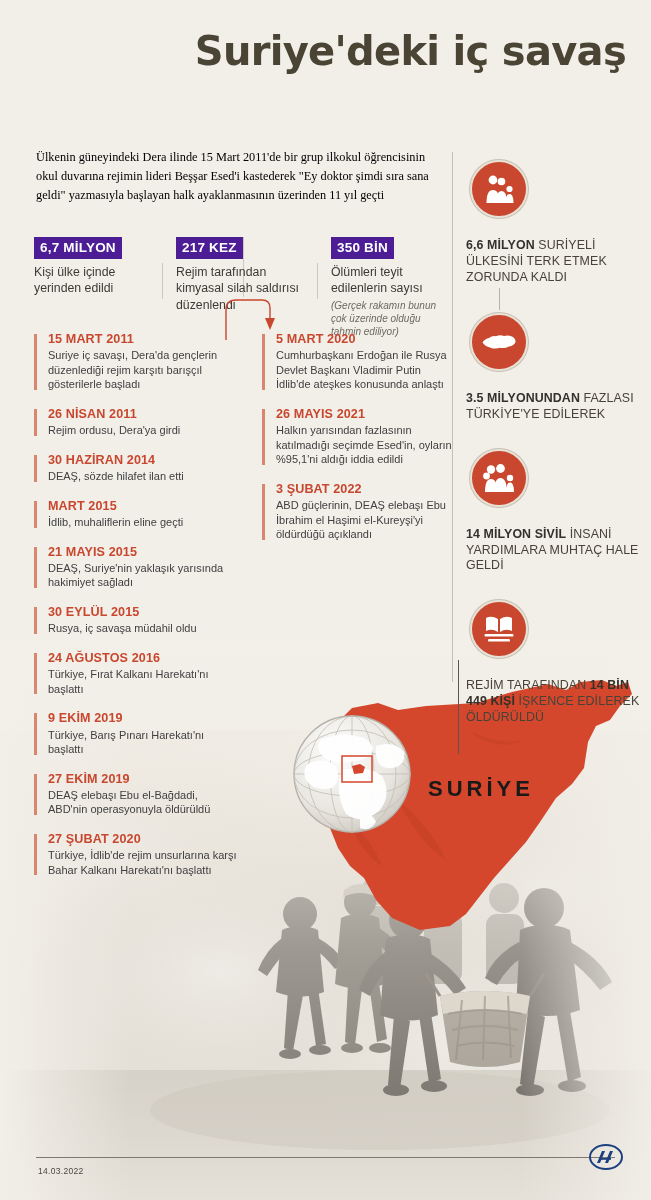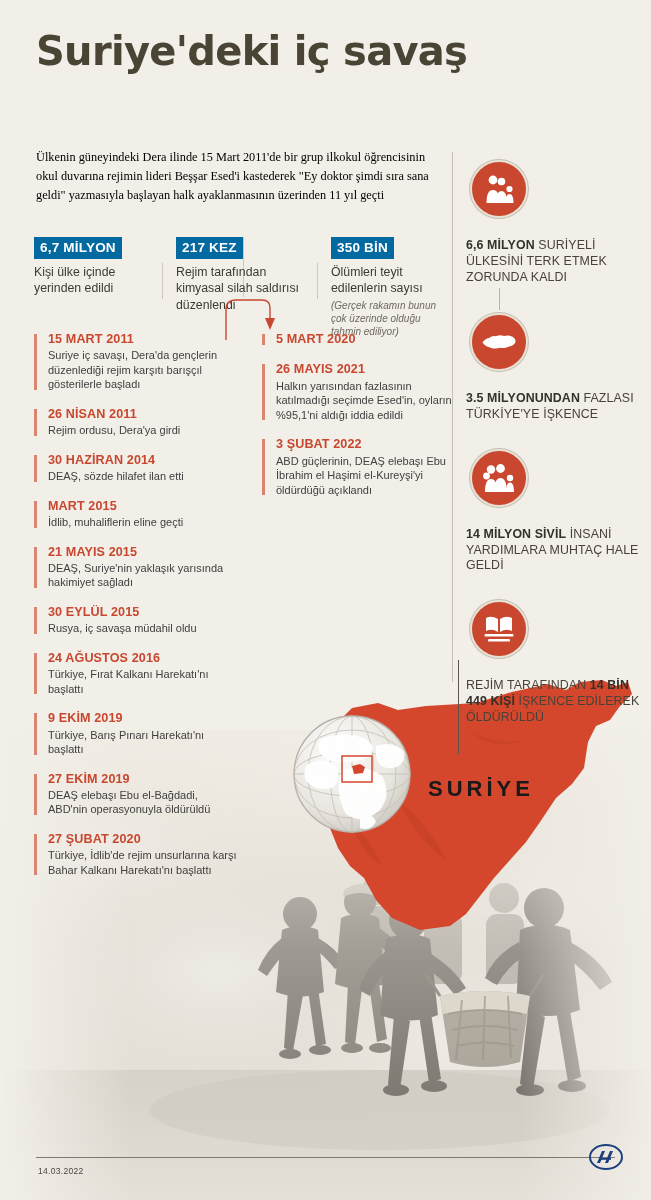--- a/index.html
+++ b/index.html
@@ -45,20 +45,21 @@
     width: 590px;
     z-index: 5;
   }
   .main-title {
     font-size: 40px;
     line-height: 1.08;
     font-weight: 700;
     color: #4a4435;
     letter-spacing: -0.7px;
     font-family: "DejaVu Sans", sans-serif;
+    text-align: right;
   }
   .main-title .ln { display: block; }
 
   .intro {
     position: absolute;
     left: 36px;
     top: 148px;
     width: 405px;
     font-size: 12.3px;
     line-height: 1.55;
@@ -82,21 +83,21 @@
   .stat-col.c3 { width: 135px; padding-left: 14px; }
   .stat-col.c2::before, .stat-col.c3::before {
     content: "";
     position: absolute;
     left: 0; top: 26px;
     width: 1px; height: 36px;
     background: #cfc9bd;
   }
   .badge {
     display: inline-block;
-    background: #0369a1;
+    background: #4c1d95;
     color: #fff;
     font-weight: 700;
     font-size: 13.5px;
     letter-spacing: 0.2px;
     padding: 3px 6px 4px 6px;
     margin-bottom: 5px;
   }
   .stat-text {
     font-size: 12.3px;
     line-height: 1.34;
@@ -462,20 +463,21 @@
       </div>
     <div class="tl-item">
         <div class="tl-date">27 ŞUBAT 2020</div>
         <div class="tl-desc">Türkiye, İdlib'de rejim unsurlarına karşı Bahar Kalkanı Harekatı'nı başlattı</div>
       </div>
   </div>
 
   <div class="tl-col tl-mid">
     <div class="tl-item">
         <div class="tl-date">5 MART 2020</div>
+        <div class="tl-desc">Cumhurbaşkanı Erdoğan ile Rusya Devlet Başkanı Vladimir Putin İdlib'de ateşkes konusunda anlaştı</div>
       </div>
     <div class="tl-item">
         <div class="tl-date">26 MAYIS 2021</div>
         <div class="tl-desc">Halkın yarısından fazlasının katılmadığı seçimde Esed'in, oyların %95,1'ni aldığı iddia edildi</div>
       </div>
     <div class="tl-item">
         <div class="tl-date">3 ŞUBAT 2022</div>
         <div class="tl-desc">ABD güçlerinin, DEAŞ elebaşı Ebu İbrahim el Haşimi el-Kureyşi'yi öldürdüğü açıklandı</div>
       </div>
   </div>
@@ -501,21 +503,21 @@
       <div class="icon-stem" style="top:128px;height:22px"></div>
     </div>
 
     <div class="icon-item" style="margin-top:28px">
       <div class="icon-circle">
         <svg width="36" height="20" viewBox="0 0 36 20" fill="#ffffff" aria-hidden="true">
           <path d="M1.5 10.5 Q4 6.5 8 6 Q11 3.5 15 4.2 Q19 2.6 23 4 Q28 2.4 32 5 Q35 7 34.5 10 Q33 13.8 28 14.6 Q24 16.8 19 15.8 Q14 17.6 9 15.4 Q4 14.6 1.5 10.5 Z"></path>
         </svg>
       </div>
       <div class="icon-text">
-        <b>3.5 MİLYONUNDAN</b><span> FAZLASI TÜRKİYE'YE İŞKENCE</span>
+        <b>3.5 MİLYONUNDAN</b><span> FAZLASI TÜRKİYE'YE EDİLEREK</span>
       </div>
     </div>
 
     <div class="icon-item" style="margin-top:26px">
       <div class="icon-circle">
         <svg width="34" height="30" viewBox="0 0 34 30" fill="#ffffff" aria-hidden="true">
           <circle cx="9" cy="6.5" r="4.2"></circle>
           <path d="M3 29 q0 -13 6 -13 q6 0 6 13 z"></path>
           <circle cx="18.5" cy="5.5" r="4.4"></circle>
           <path d="M12.2 29 q0 -14 6.3 -14 q6.3 0 6.3 14 z"></path>

